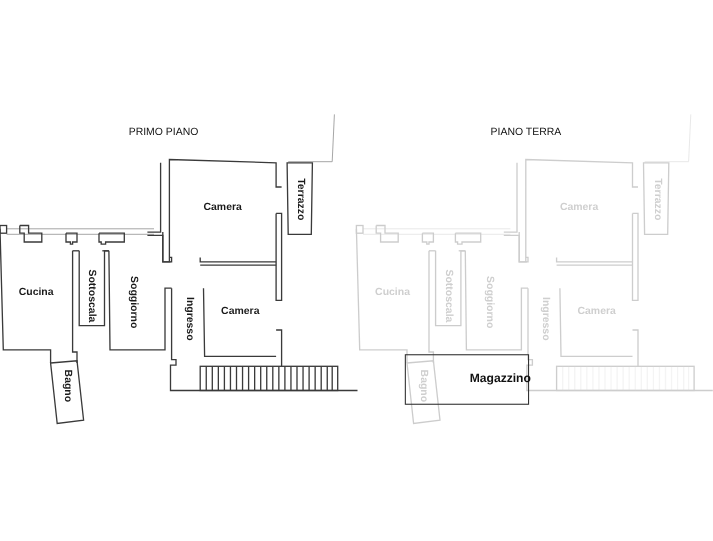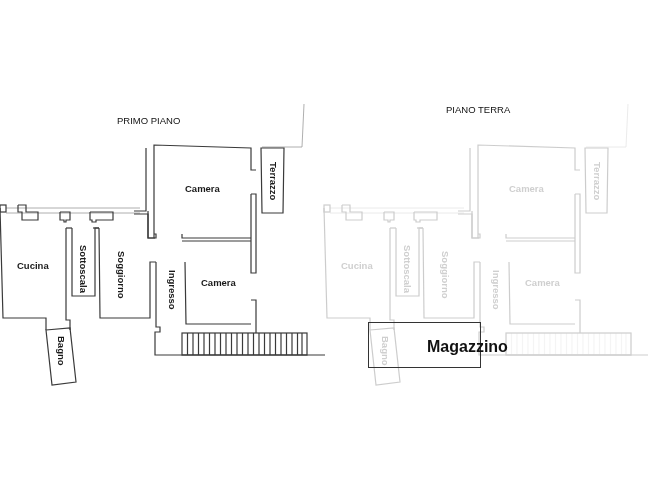--- a/index.html
+++ b/index.html
@@ -8,21 +8,21 @@
   svg { position: absolute; left: 0; top: 0; }
   .wall { fill: none; stroke: #3a3a3a; stroke-width: 1.2; }
   .thin { fill: none; stroke: #9a9a9a; stroke-width: 0.8; }
   .ghost .wall, .ghost .thin { stroke: #d4d4d4; }
   .lbl { position: absolute; font-weight: bold; font-size: 9.5px; color: #1a1a1a;
          white-space: nowrap; line-height: 1; }
   .ghost-lbl { color: #cfcfcf; }
   .vert { transform-origin: 0 0; transform: rotate(90deg); }
   .title { position: absolute; font-weight: normal; font-size: 9.5px; color: #111;
            white-space: nowrap; }
-  .mag { position: absolute; font-weight: bold; font-size: 16px; color: #111; padding-left: 28px; }
+  .mag { position: absolute; font-weight: bold; font-size: 11px; color: #111; padding-left: 28px; }
   .magbox { position: absolute; border: 1.3px solid #333; box-sizing: border-box; }
 </style>
 </head>
 <body>
 
 <svg width="648" height="492" viewBox="0 0 648 492">
   <defs>
     <g id="plan">
 
       <polyline class="thin" points="304,104 302,147 262,147"></polyline>
@@ -129,21 +129,21 @@
 <div class="title" style="left:117px;top:115px;">PRIMO PIANO</div>
 <div class="lbl" style="left:185px;top:184px;">Camera</div>
 <div class="lbl vert" style="left:278px;top:162px;">Terrazzo</div>
 <div class="lbl" style="left:17px;top:261px;">Cucina</div>
 <div class="lbl vert" style="left:88px;top:245px;">Sottoscala</div>
 <div class="lbl vert" style="left:126px;top:251px;">Soggiorno</div>
 <div class="lbl vert" style="left:177px;top:270px;">Ingresso</div>
 <div class="lbl" style="left:201px;top:278px;">Camera</div>
 <div class="lbl vert" style="left:66px;top:336px;">Bagno</div>
 
-<div class="title" style="left:446px;top:104px;">PIANO TERRA</div>
+<div class="title" style="left:446px;top:115px;">PIANO TERRA</div>
 <div class="lbl ghost-lbl" style="left:509px;top:184px;">Camera</div>
 <div class="lbl ghost-lbl vert" style="left:602px;top:162px;">Terrazzo</div>
 <div class="lbl ghost-lbl" style="left:341px;top:261px;">Cucina</div>
 <div class="lbl ghost-lbl vert" style="left:412px;top:245px;">Sottoscala</div>
 <div class="lbl ghost-lbl vert" style="left:450px;top:251px;">Soggiorno</div>
 <div class="lbl ghost-lbl vert" style="left:501px;top:270px;">Ingresso</div>
 <div class="lbl ghost-lbl" style="left:525px;top:278px;">Camera</div>
 <div class="lbl ghost-lbl vert" style="left:390px;top:336px;">Bagno</div>
 
 <div class="magbox" style="left:368px;top:322px;width:113px;height:46px;background:transparent;"></div>

